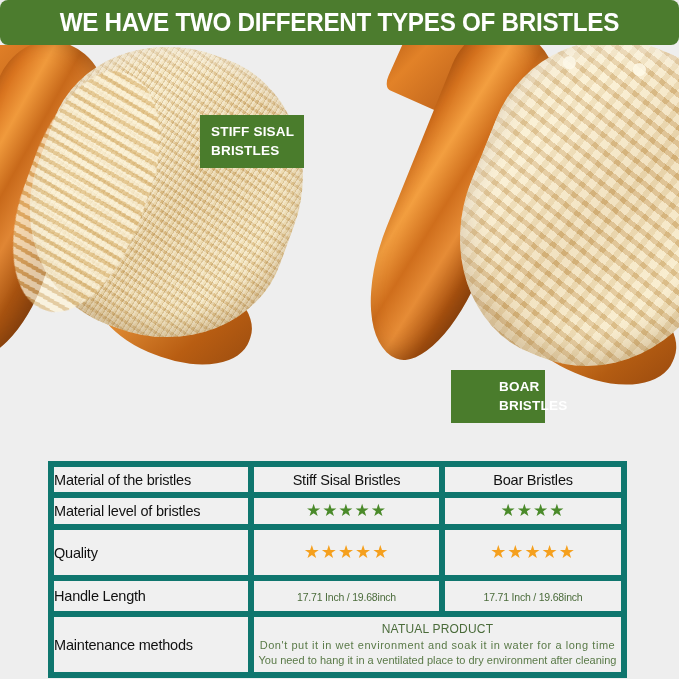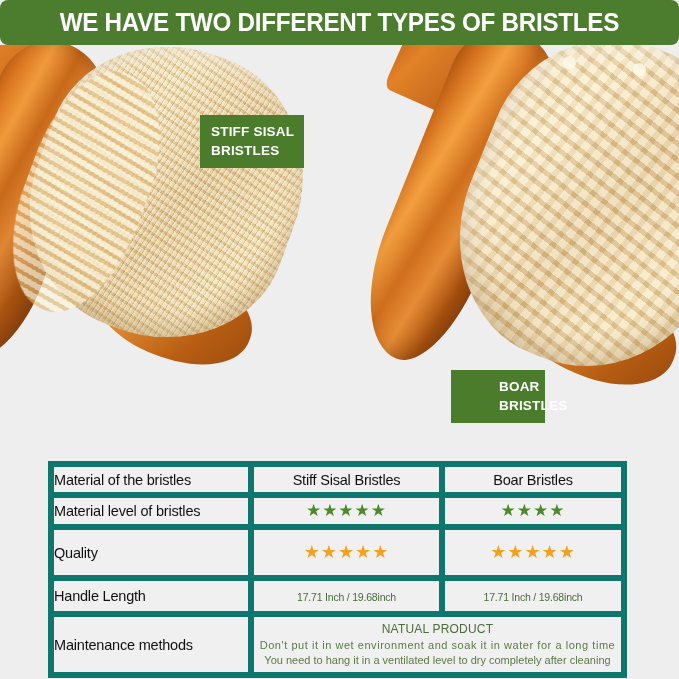--- a/index.html
+++ b/index.html
@@ -387,18 +387,18 @@
         <td class="cell-center">
           <span class="len-text">17.71 Inch / 19.68inch</span>
         </td>
       </tr>
 
       <tr class="row-h-maint">
         <td class="row-label">Maintenance methods</td>
         <td class="maint-cell" colspan="2">
           <div class="maint-title">NATUAL PRODUCT</div>
           <div class="maint-line spaced">Don't put it in wet environment and soak it in water for a long time</div>
-          <div class="maint-line">You need to hang it in a ventilated level to dry completely after cleaning</div>
+          <div class="maint-line">You need to hang it in a ventilated place to dry environment after cleaning</div>
         </td>
       </tr>
     </tbody>
   </table>
 </div>
 
 </body></html>

